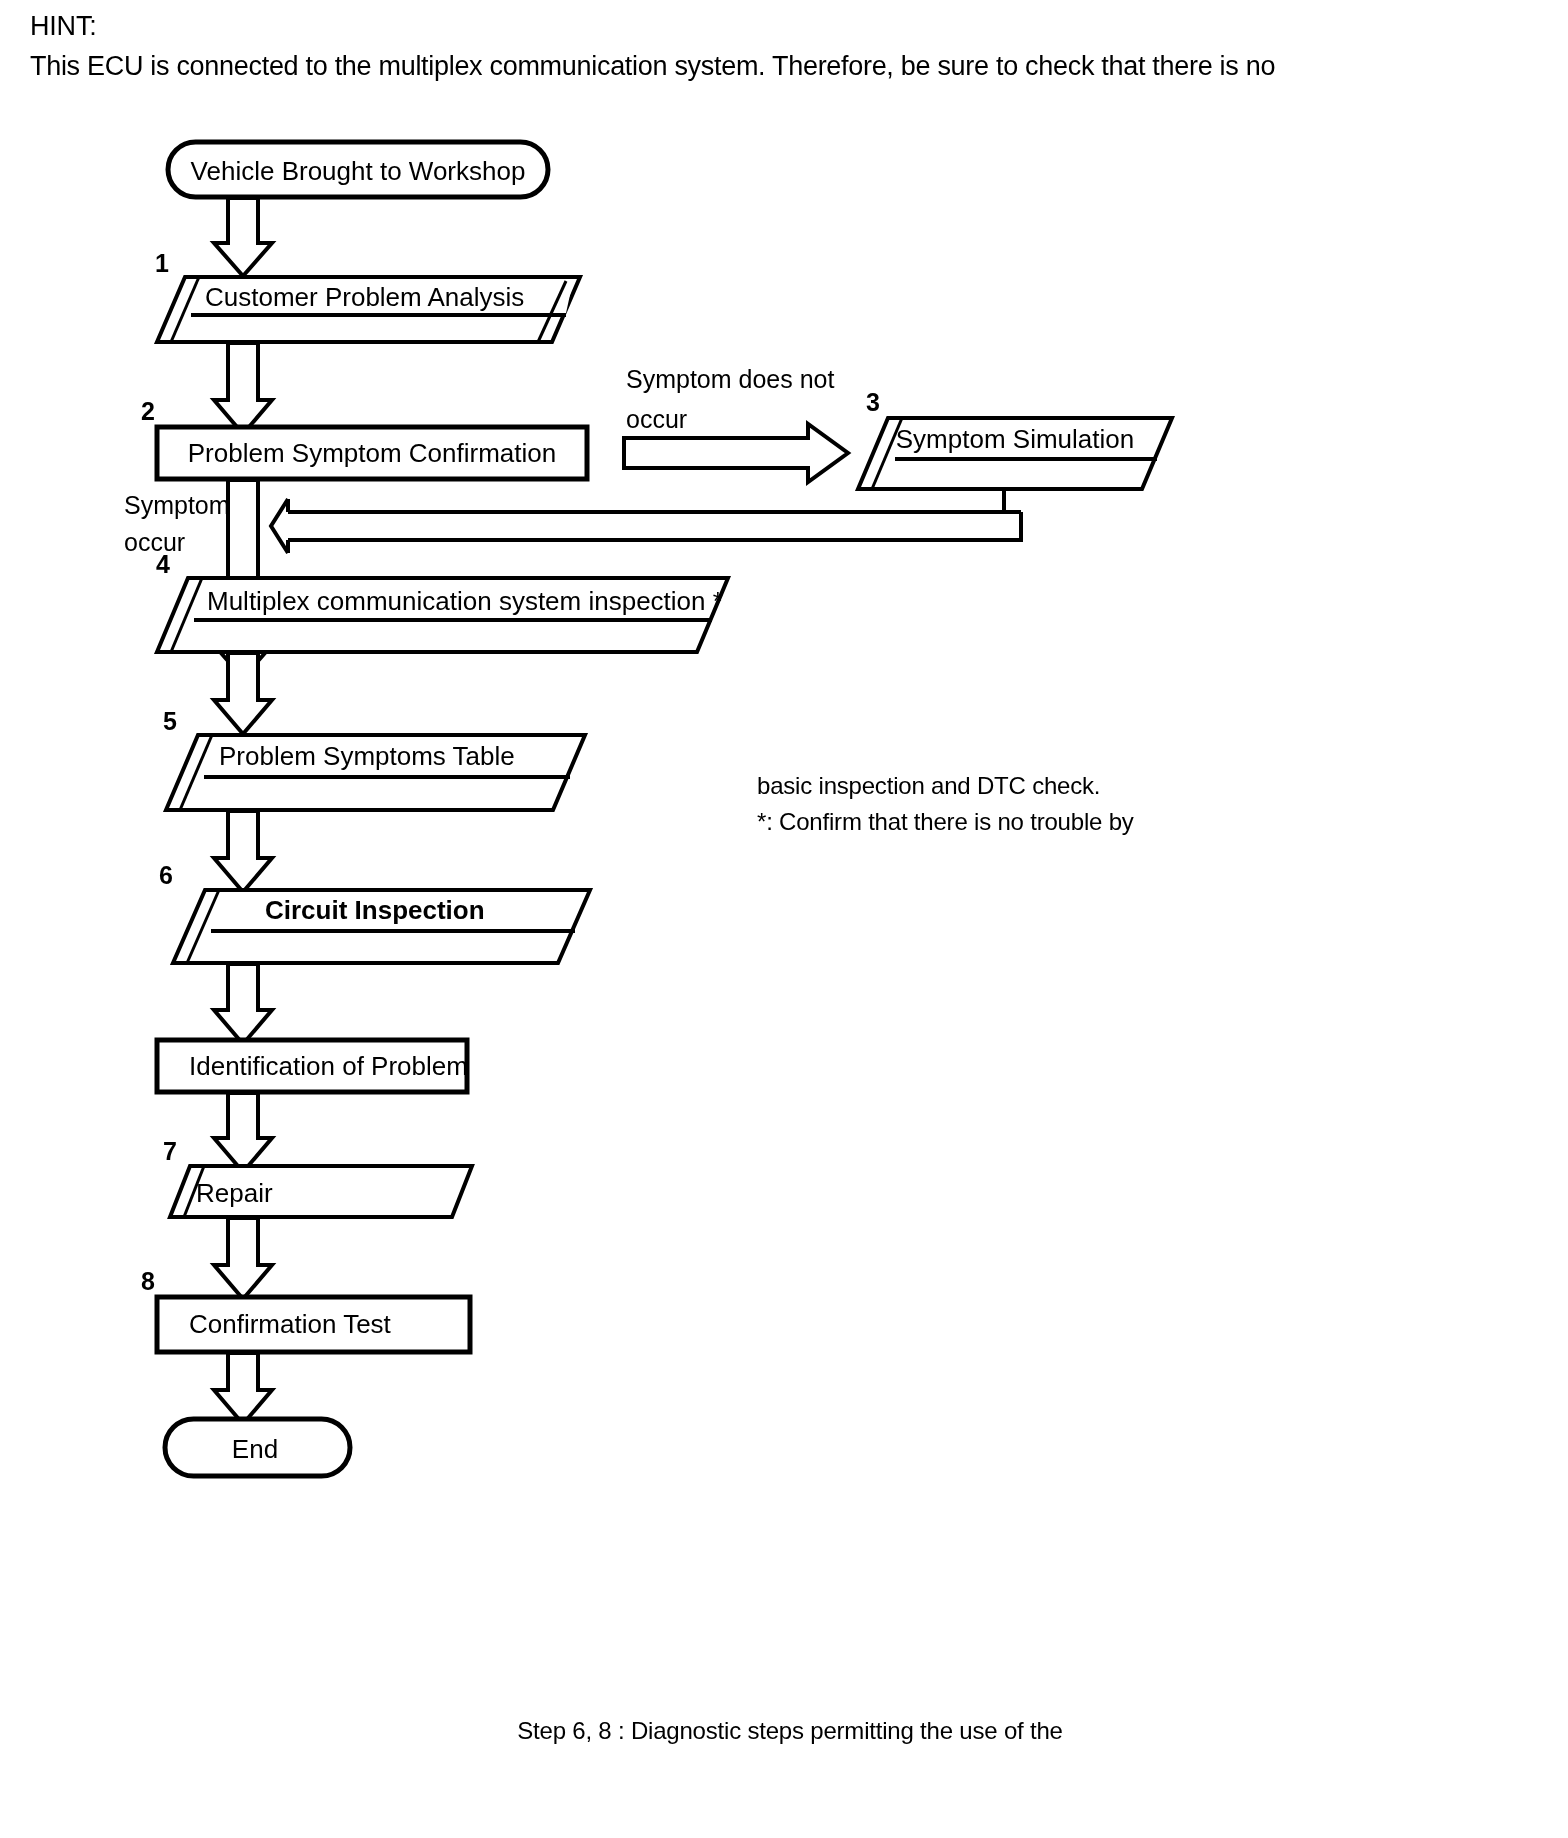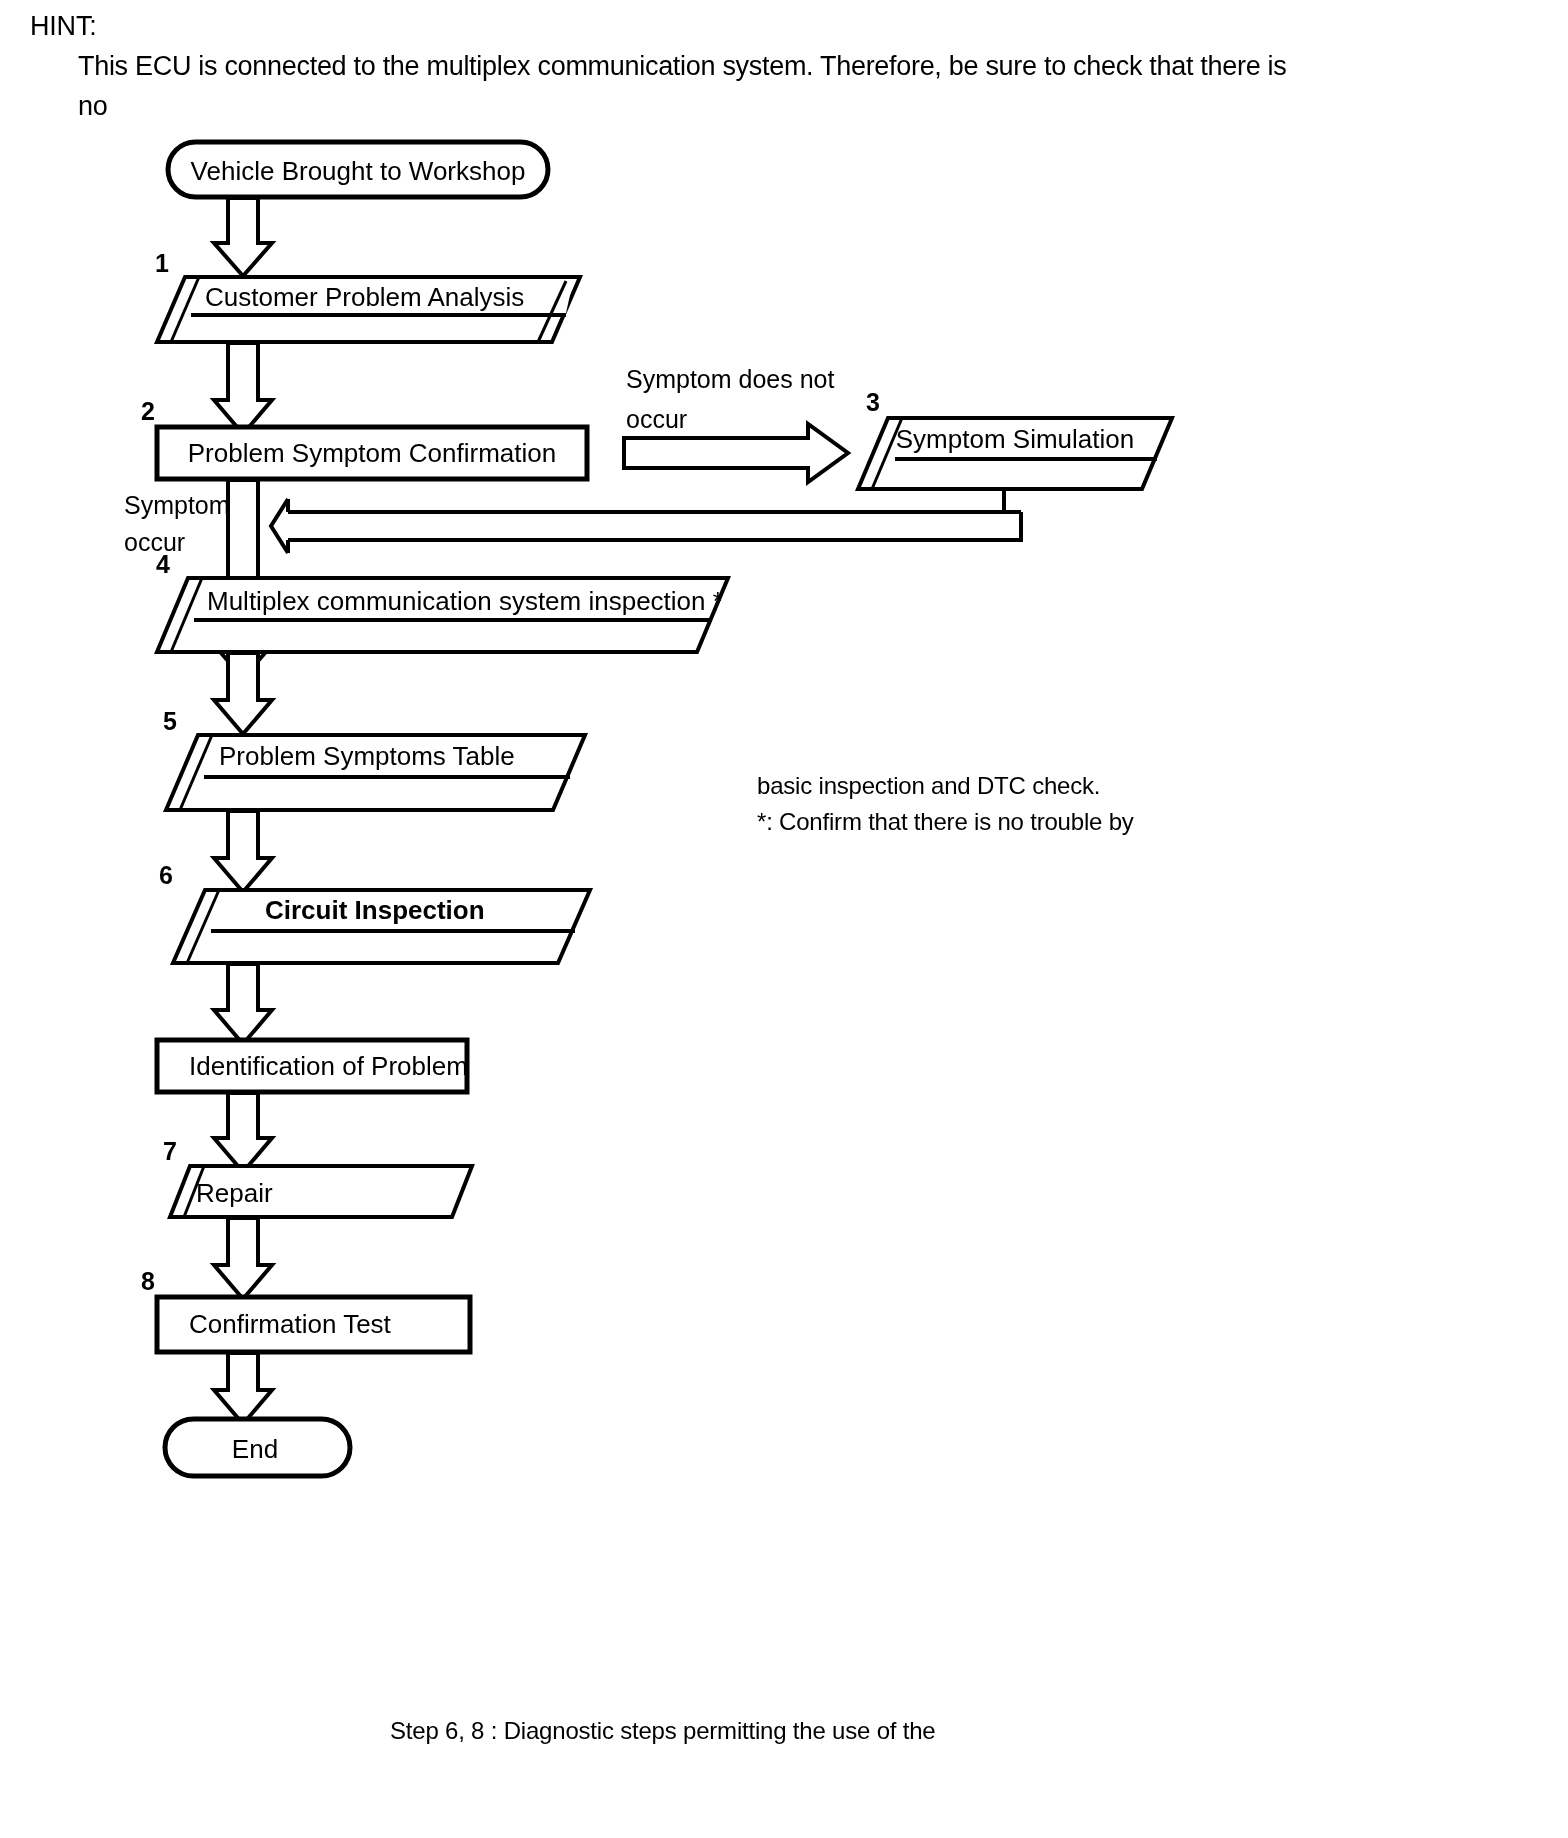--- a/index.html
+++ b/index.html
@@ -29,37 +29,36 @@
   }
   .hint-label {
     font-size: 27px;
     line-height: 40px;
     letter-spacing: -0.2px;
   }
   .hint-body {
     font-size: 27px;
     line-height: 40px;
     letter-spacing: -0.3px;
-    margin-left: 48px;
   }
   .note-star {
     position: absolute;
     left: 757px;
     top: 768px;
     width: 470px;
     font-size: 24px;
     line-height: 36px;
     letter-spacing: -0.2px;
   }
   .footer-note {
     position: absolute;
     left: 390px;
     top: 1712px;
     width: 800px;
-    text-align: left;
+    text-align: center;
     font-size: 24px;
     line-height: 37px;
     letter-spacing: -0.2px;
   }
   svg.flow {
     position: absolute;
     left: 0;
     top: 0;
     width: 1568px;
     height: 1838px;

